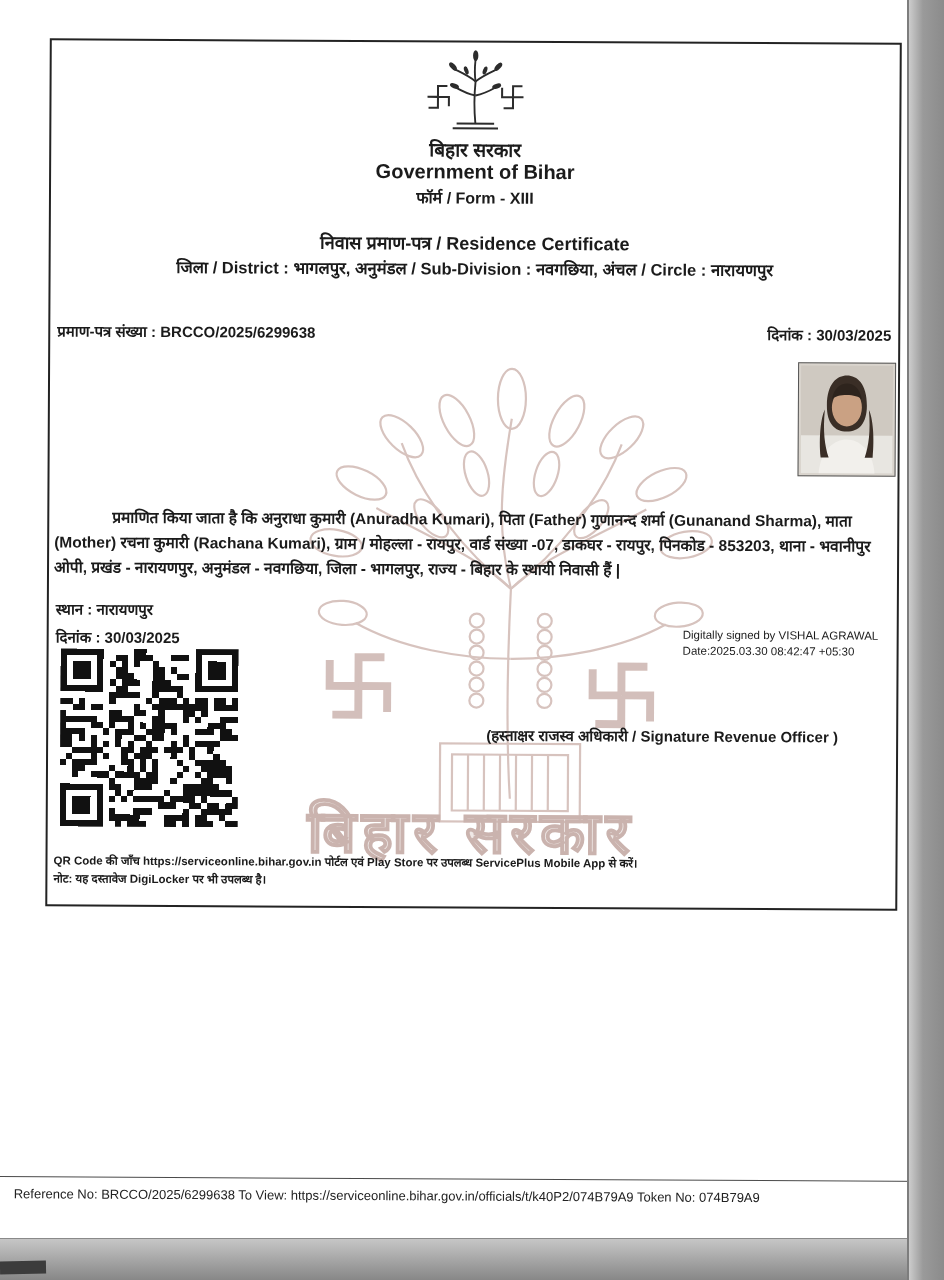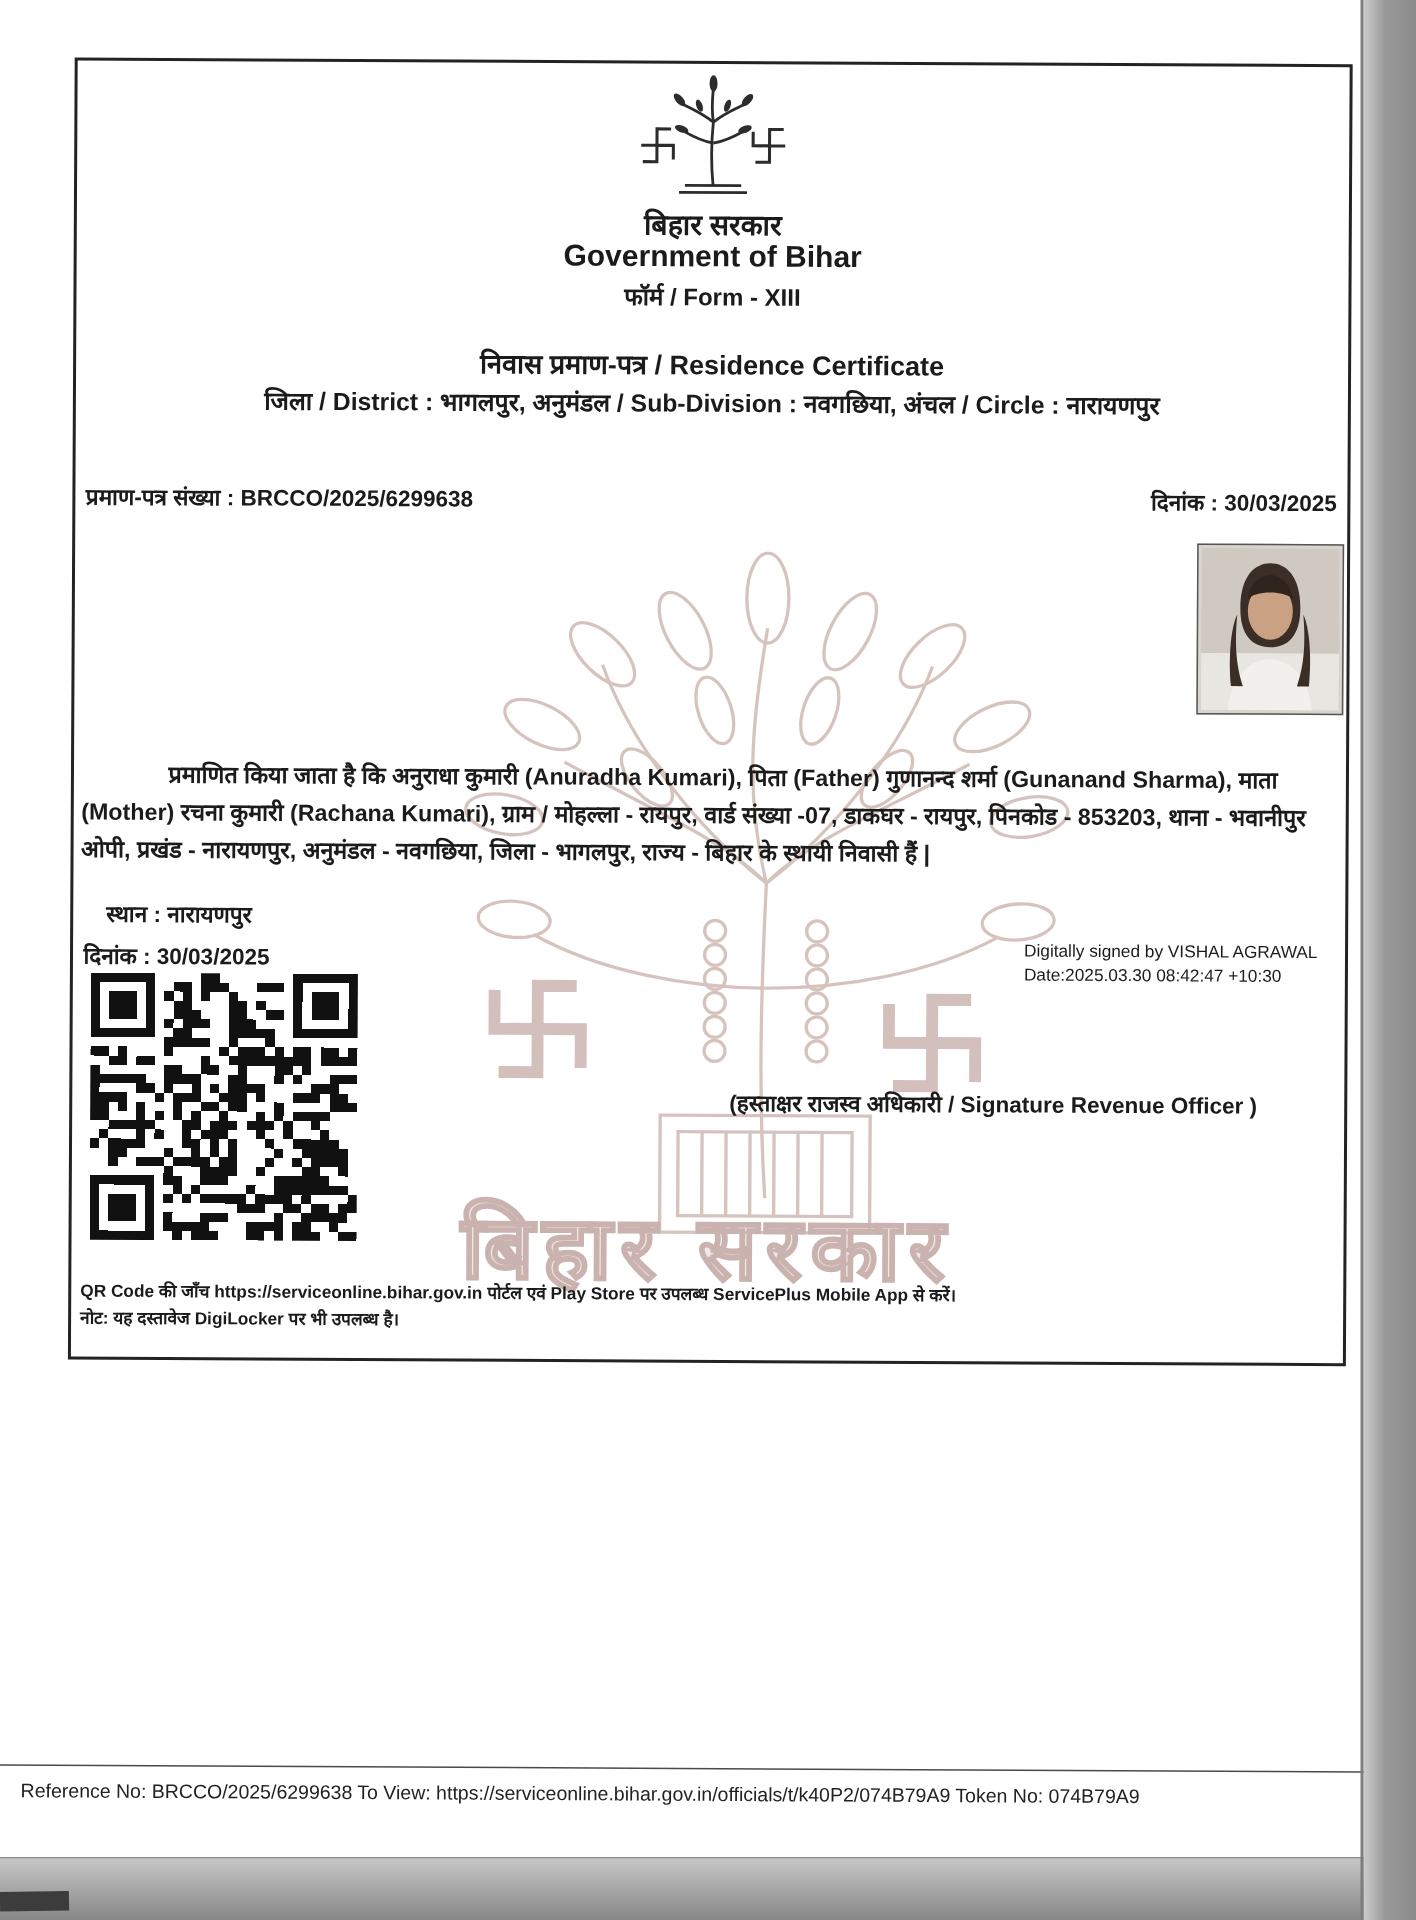--- a/index.html
+++ b/index.html
@@ -53,21 +53,21 @@
     border:1px solid #555; background:#d9d4cd; padding:2px; z-index:5;
   }
   .photo svg { width:100%; height:100%; display:block; }
 
   
   .body-text {
     position:absolute; left:5px; top:464px; width:842px; z-index:4;
     font-size:15.5px; font-weight:700; line-height:1.62; text-indent:58px;
     text-align:left;
   }
-  .place { position:absolute; left:22px; top:558px; font-size:15px; font-weight:700; z-index:4; }
+  .place { position:absolute; left:7px; top:558px; font-size:15px; font-weight:700; z-index:4; }
   .date2 { position:absolute; left:7px; top:586px; font-size:15px; font-weight:700; z-index:4; }
 
   
   .qr {
     position:absolute; left:12px; top:608px; width:178px; height:178px;
     background:#fff; z-index:6;
   }
   .qr svg { width:100%; height:100%; display:block; fill:#111; }
 
   
@@ -635,21 +635,21 @@
             <rect x="132" y="168" width="6" height="6"></rect>
             <rect x="138" y="168" width="6" height="6"></rect>
             <rect x="144" y="168" width="6" height="6"></rect>
             <rect x="162" y="168" width="6" height="6"></rect>
             <rect x="168" y="168" width="6" height="6"></rect>
           </svg>
       </div>
 
       <div class="digsig">
         <div>Digitally signed by VISHAL AGRAWAL</div>
-        <div>Date:2025.03.30 08:42:47 +10:30</div>
+        <div>Date:2025.03.30 08:42:47 +05:30</div>
       </div>
       <div class="officer">(हस्ताक्षर राजस्व अधिकारी / Signature Revenue Officer )</div>
 
       <div class="note1">QR Code की जाँच https://serviceonline.bihar.gov.in पोर्टल एवं Play Store पर उपलब्ध ServicePlus Mobile App से करें।</div>
       <div class="note2">नोट: यह दस्तावेज DigiLocker पर भी उपलब्ध है।</div>
     </div>
 
     <div class="footer-rule"></div>
     <div class="footer-text">Reference No: BRCCO/2025/6299638 To View: https://serviceonline.bihar.gov.in/officials/t/k40P2/074B79A9 Token No: 074B79A9</div>
   </div>

